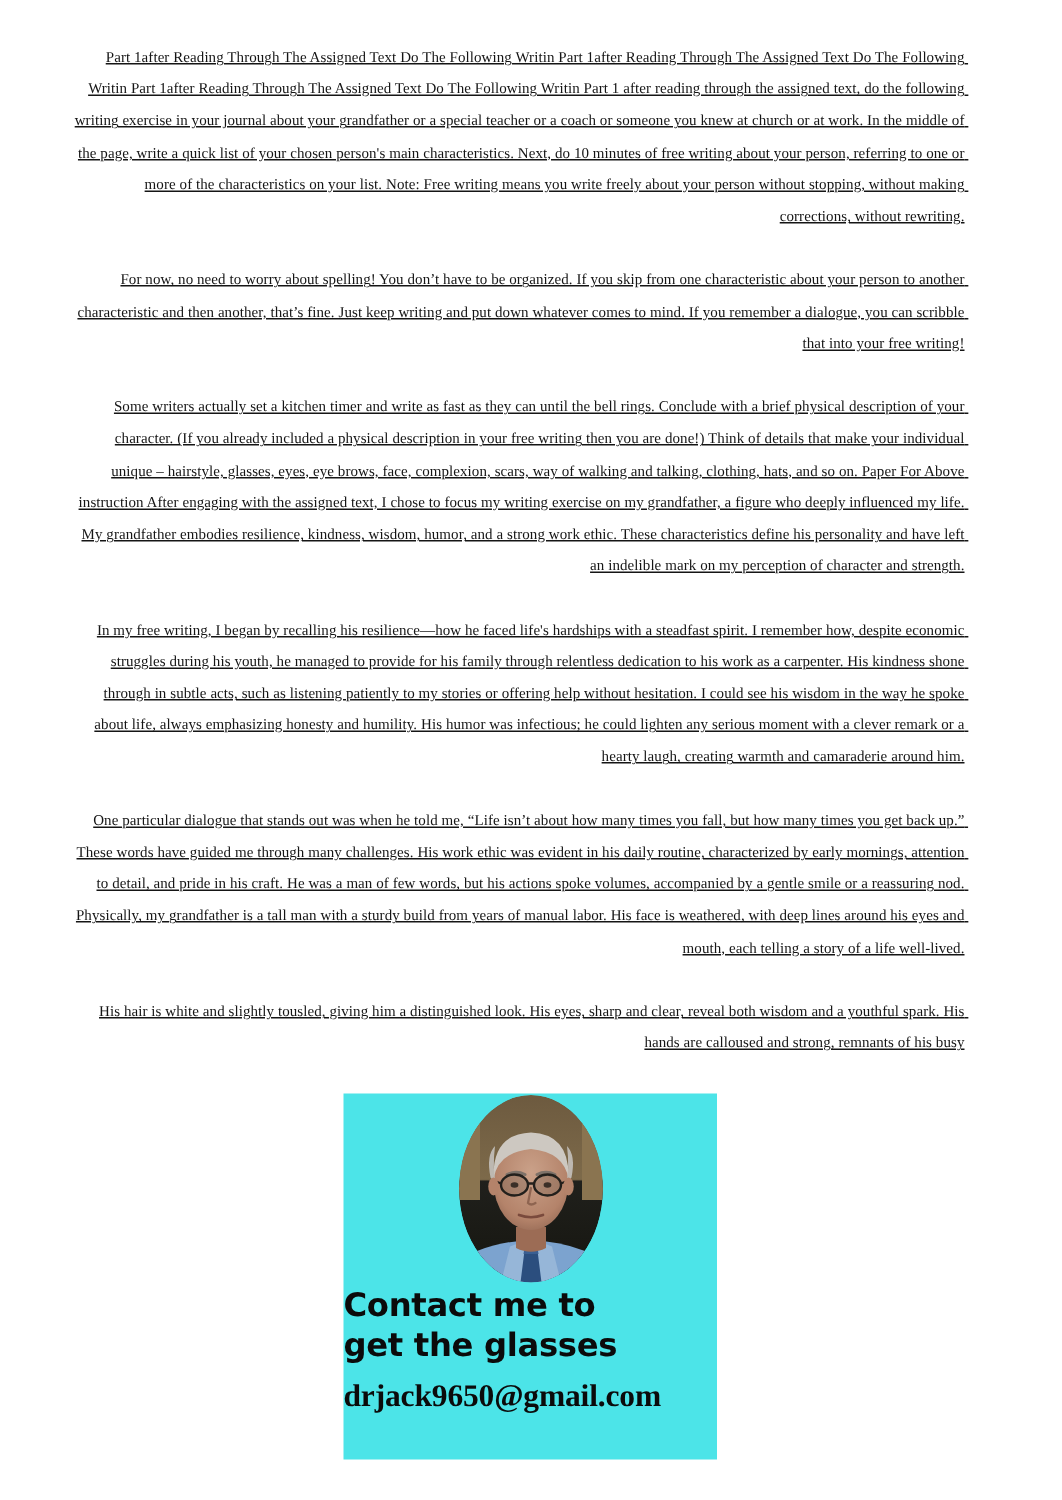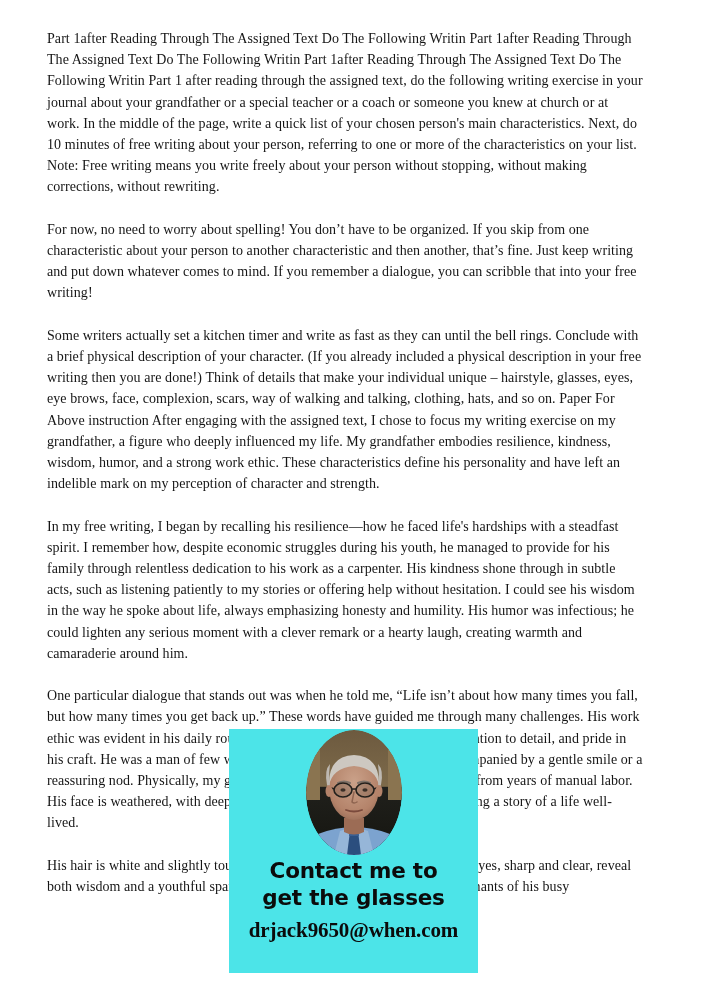--- a/index.html
+++ b/index.html
@@ -21,42 +21,43 @@
     height: 1000px;
     background: #ffffff;
   }
 
   #doc-body {
     position: absolute;
     left: 47px;
     top: 28px;
     width: 596px;
     color: #151515;
-    font-size: 14px;
+    font-size: 10px;
     line-height: 21.2px;
-    text-align: left;
+    text-align: right;
     letter-spacing: 0.005em;
+    text-decoration: underline;
   }
 
   .para {
     margin: 0 0 21.2px 0;
     white-space: pre-wrap;
   }
   .para:last-child { margin-bottom: 0; }
 
   
   #watermark {
     position: absolute;
     left: 229px;
     top: 729px;
     width: 249px;
     height: 244px;
     background: #4ce4e8;
     overflow: hidden;
-    text-align: center;
+    text-align: left;
   }
 
   #wm-photo {
     position: absolute;
     left: 50%;
     top: 1px;
     transform: translateX(-50%);
     width: 96px;
     height: 125px;
     border-radius: 50% / 50%;
@@ -164,18 +165,18 @@
 
           <ellipse cx="23" cy="61" rx="3.5" ry="6" fill="#b4836a"></ellipse>
           <ellipse cx="73" cy="61" rx="3.5" ry="6" fill="#b4836a"></ellipse>
         </g>
       </svg>
     </div>
 
     <div id="wm-lines">
       <div class="wm-head">Contact me to</div>
       <div class="wm-head">get the glasses</div>
-      <div class="wm-mail">drjack9650@when.com</div>
+      <div class="wm-mail">drjack9650@gmail.com</div>
     </div>
 
   </div>
 
 </div>
 
 </body></html>

